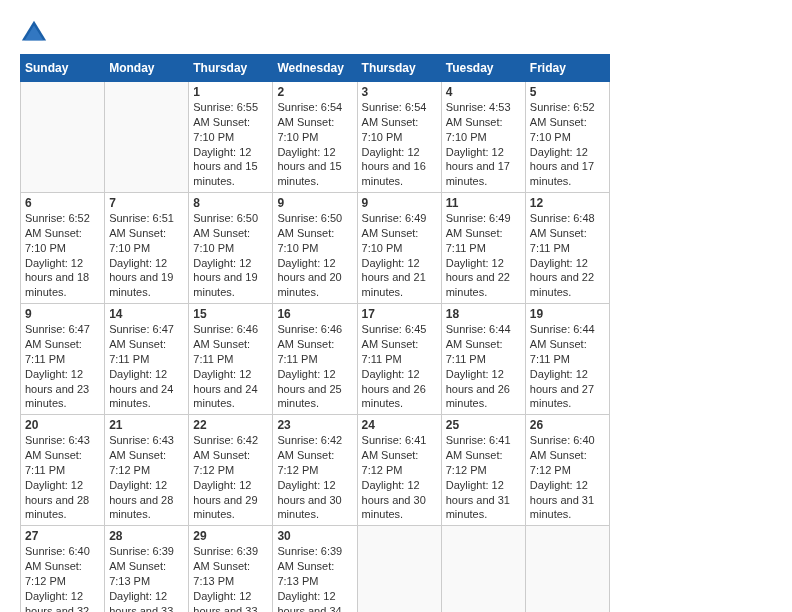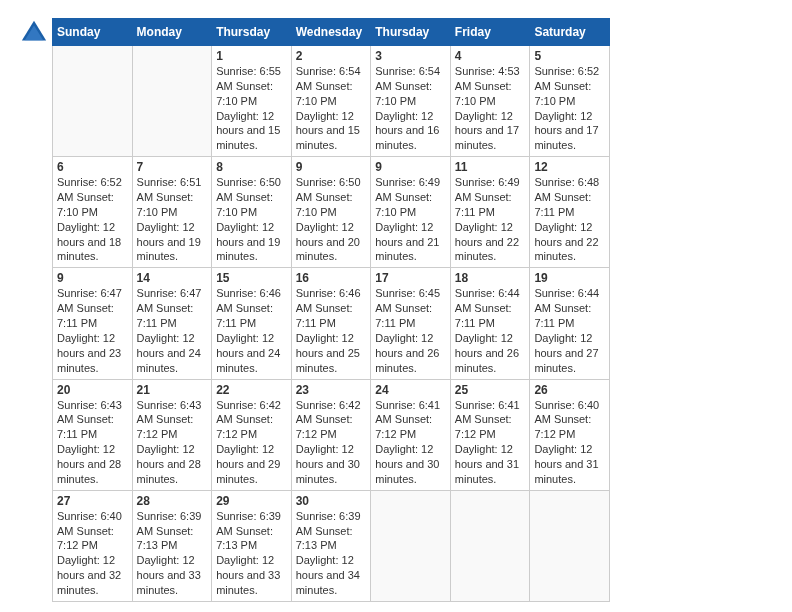--- a/index.html
+++ b/index.html
@@ -8,21 +8,21 @@
       height: 612px;
       font-family: Arial, sans-serif;
       background: #fff;
       overflow: hidden;
     }
     .page {
       width: 630px;
       height: 612px;
       padding: 18px 20px 10px 20px;
       display: flex;
-      flex-direction: row;
+      flex-direction: column;
     }
     .header {
       display: flex;
       justify-content: space-between;
       align-items: flex-start;
       margin-bottom: 8px;
     }
     .logo {
       display: flex;
       align-items: center;
@@ -120,22 +120,22 @@
   </div>
 
   <table class="calendar">
     <thead>
       <tr>
       <th>Sunday</th>
           <th>Monday</th>
           <th>Thursday</th>
           <th>Wednesday</th>
           <th>Thursday</th>
+          <th>Tuesday</th>
           <th>Friday</th>
-          <th>Saturday</th>
         </tr>
     </thead>
     <tbody id="calendar-body">
     <tr>
           <td class="empty"></td>
           <td class="empty"></td>
           <td>
             <span class="day-num">1</span>
             <div class="day-info">Sunrise: 6:55 AM
 Sunset: 7:10 PM

